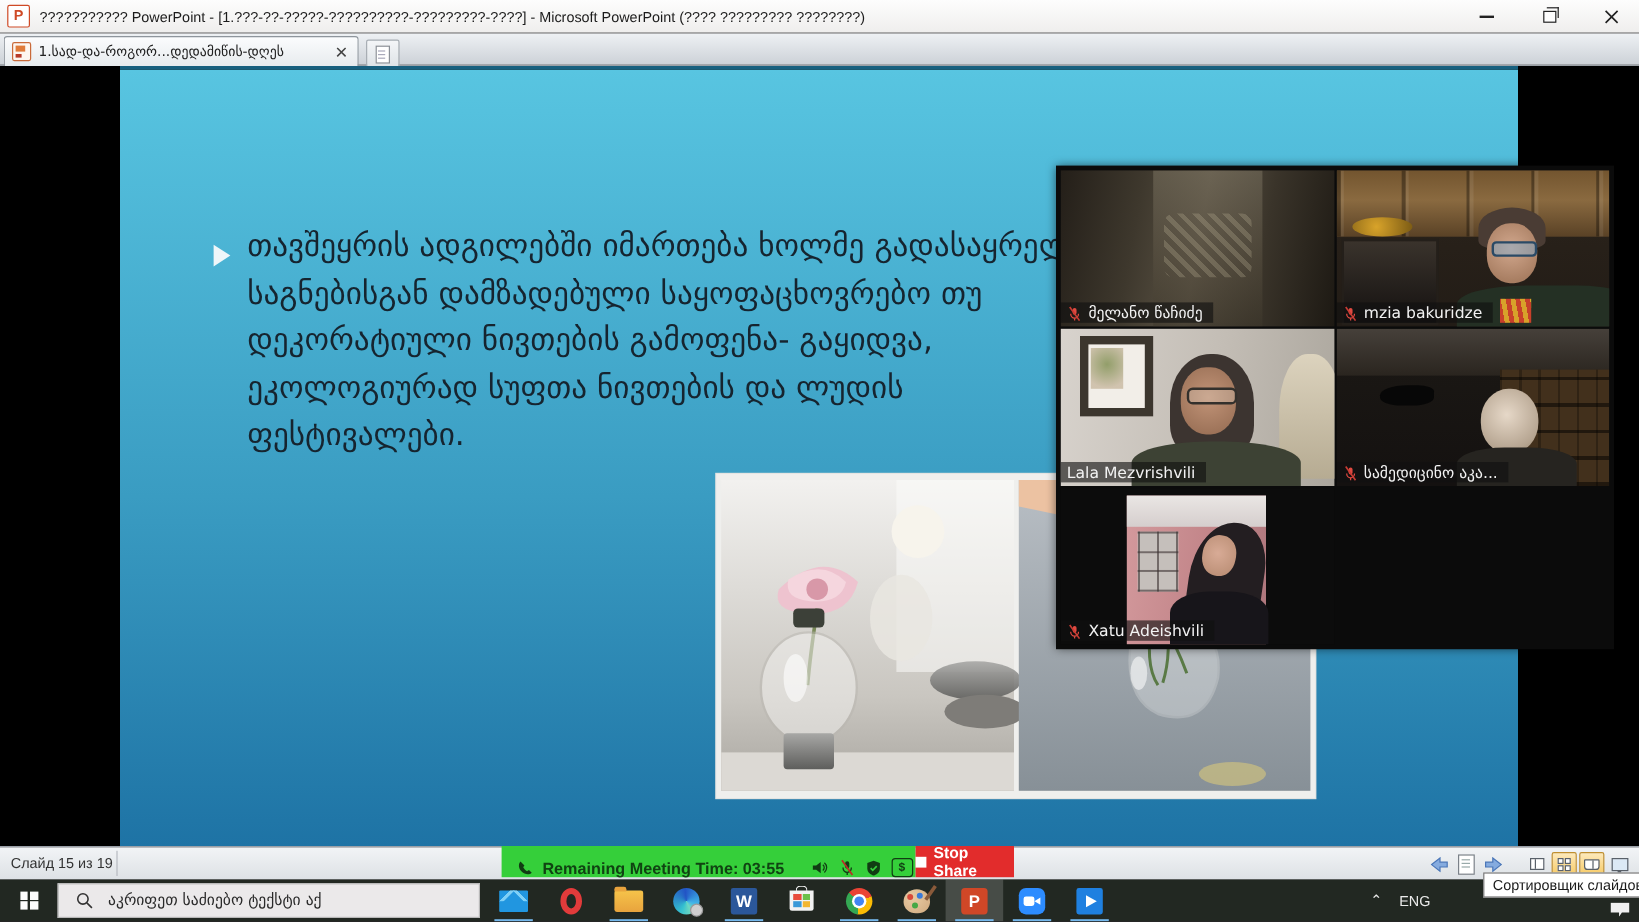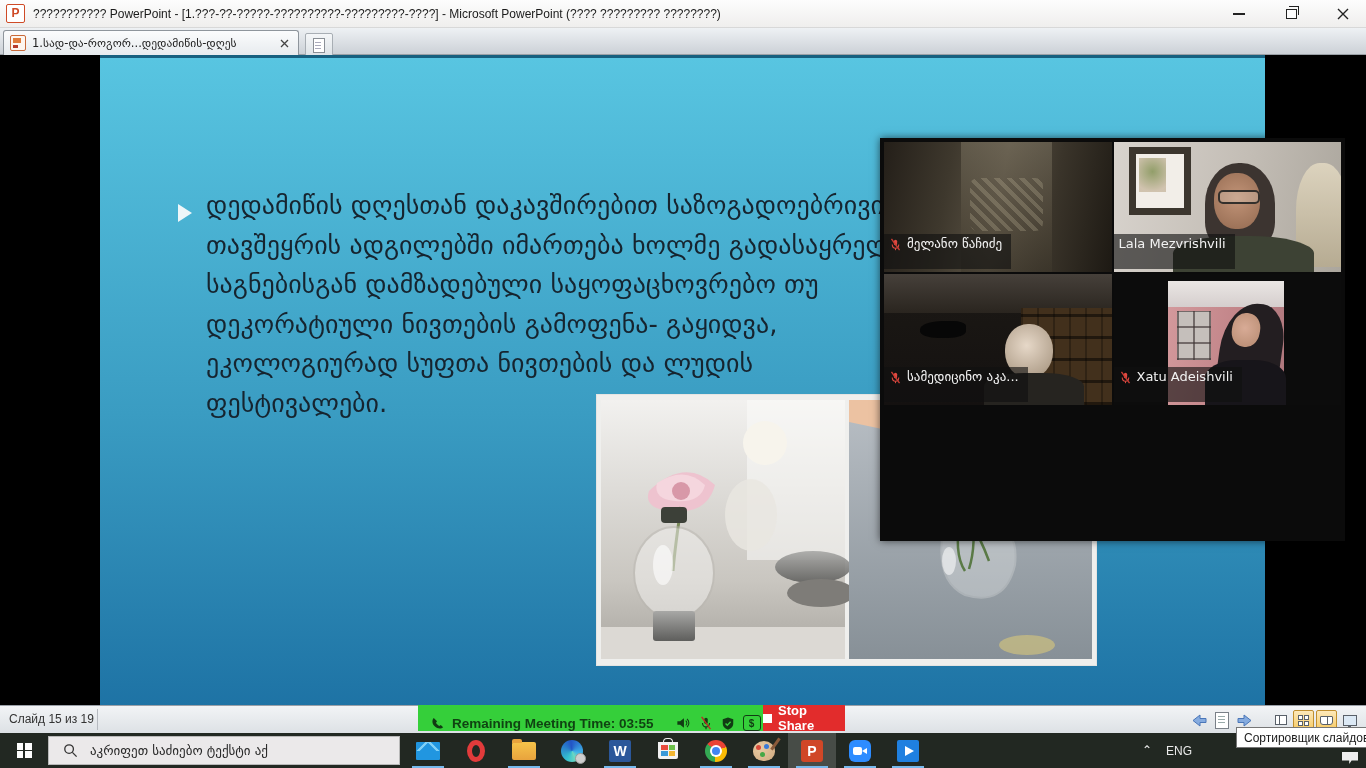--- a/index.html
+++ b/index.html
@@ -39,22 +39,22 @@
           border-left:14px solid #eef6f9;border-top:9px solid transparent;border-bottom:9px solid transparent}
   .slide-text{position:absolute;left:106px;top:128px;font-family:"DejaVu Sans",sans-serif;
               font-size:26px;line-height:39.5px;color:#16242f;white-space:nowrap}
   .photo{position:absolute;left:497px;top:337px;width:499px;height:270px;background:#efefed;box-shadow:0 0 0 1px #e4e4e2}
   
   .meet-panel{position:absolute;left:880px;top:138px;width:465px;height:403px;background:#0b0b0b;
               box-sizing:border-box;padding:4px;display:grid;grid-template-columns:1fr 1fr;
               grid-template-rows:1fr 1fr 1fr;gap:2px;box-shadow:0 0 8px rgba(0,0,0,.6)}
   .tile{position:relative;overflow:hidden;background:#1a1a1a;box-sizing:border-box}
   .tile .shape{position:absolute}
-  .name-tag{position:absolute;left:0;bottom:3px;display:flex;align-items:flex-end;gap:5px;
-            background:rgba(16,16,16,.62);color:#f2f2f2;font-size:13px;padding:2px 9px 18px 5px;
+  .name-tag{position:absolute;left:0;bottom:3px;display:flex;align-items:center;gap:5px;
+            background:rgba(16,16,16,.62);color:#f2f2f2;font-size:13px;padding:2px 9px 0 5px;
             font-family:"DejaVu Sans",sans-serif;z-index:5;white-space:nowrap}
   .tile-active{border:2px solid #c9d64b}
   
   .t1{background:linear-gradient(100deg,#241f19 0%,#3e382d 28%,#5a5244 50%,#3a342a 72%,#1d1913 100%)}
   .t1 .curtain{left:34%;top:0;width:40%;height:100%;background:linear-gradient(#7a7260,#574f40 60%,#3e382c);opacity:.55}
   .t1 .lace{left:38%;top:28%;width:32%;height:40%;background:repeating-linear-gradient(45deg,rgba(200,190,160,.25) 0 4px,transparent 4px 9px);border-radius:8px}
   .t2{background:linear-gradient(#2c241c,#221c16)}
   .t2 .cab{left:0;top:0;width:100%;height:42%;background:linear-gradient(#6b4f2e,#8a6a40 45%,#57402а 100%);background-color:#6b4f2e;
            background-image:repeating-linear-gradient(90deg,rgba(0,0,0,.35) 0 3px,rgba(255,255,255,.08) 3px 6px,transparent 6px 54px),linear-gradient(#73552f,#8a6a40 45%,#5a4226)}
   .t2 .oven{left:2%;top:44%;width:34%;height:52%;background:linear-gradient(#3a332c,#141110);border:2px solid #241f1a}
@@ -203,21 +203,20 @@
     </div>
     <div class="newtab">
         <div class="page-ico"></div>
       </div>
   </div>
 
   <div class="content">
     <div class="slide">
       <div class="bullet"></div>
       <div class="slide-text">
-        <div>დედამიწის დღესთან დაკავშირებით საზოგადოებრივი</div>
         <div>თავშეყრის ადგილებში იმართება ხოლმე გადასაყრელი</div>
         <div>საგნებისგან დამზადებული საყოფაცხოვრებო თუ</div>
         <div>დეკორატიული ნივთების გამოფენა- გაყიდვა,</div>
         <div>ეკოლოგიურად სუფთა ნივთების და ლუდის</div>
         <div>ფესტივალები.</div>
       </div>
 
       <div class="photo">
         <svg width="499" height="270" viewBox="0 0 499 270">
           <defs>
@@ -272,20 +271,39 @@
       <div class="name-tag">
         <svg class="svgi" width="13" height="13" viewBox="0 0 16 16">
             <rect x="6" y="2" width="4" height="7" rx="2" fill="#e04a41"></rect>
             <path d="M4 8 a4 4.5 0 0 0 8 0" fill="none" stroke="#e04a41" stroke-width="1.3"></path>
             <line x1="8" y1="12.5" x2="8" y2="15" stroke="#e04a41" stroke-width="1.3"></line>
             <line x1="3" y1="1" x2="13" y2="15" stroke="#c83c34" stroke-width="1.7"></line>
           </svg>
         <span>მელანო  წაჩიძე</span>
       </div>
     </div>
+    <div class="tile t2">
+      <div class="shape cab"></div>
+        <div class="shape oven"></div>
+      <div class="shape fruit"></div>
+        <div class="shape hair"></div>
+      <div class="shape face"></div>
+        <div class="shape body"></div>
+      <div class="shape scarf"></div>
+        <div class="shape glass2"></div>
+      <div class="name-tag">
+        <svg class="svgi" width="13" height="13" viewBox="0 0 16 16">
+            <rect x="6" y="2" width="4" height="7" rx="2" fill="#e04a41"></rect>
+            <path d="M4 8 a4 4.5 0 0 0 8 0" fill="none" stroke="#e04a41" stroke-width="1.3"></path>
+            <line x1="8" y1="12.5" x2="8" y2="15" stroke="#e04a41" stroke-width="1.3"></line>
+            <line x1="3" y1="1" x2="13" y2="15" stroke="#c83c34" stroke-width="1.7"></line>
+          </svg>
+        <span>mzia bakuridze</span>
+      </div>
+    </div>
     <div class="tile t3">
       <div class="shape frame"></div>
         <div class="shape art"></div>
       <div class="shape lamp"></div>
         <div class="shape hair"></div>
       <div class="shape face"></div>
         <div class="shape glass3"></div>
       <div class="shape body"></div>
       <div class="name-tag">
         <span>Lala Mezvrishvili</span>

